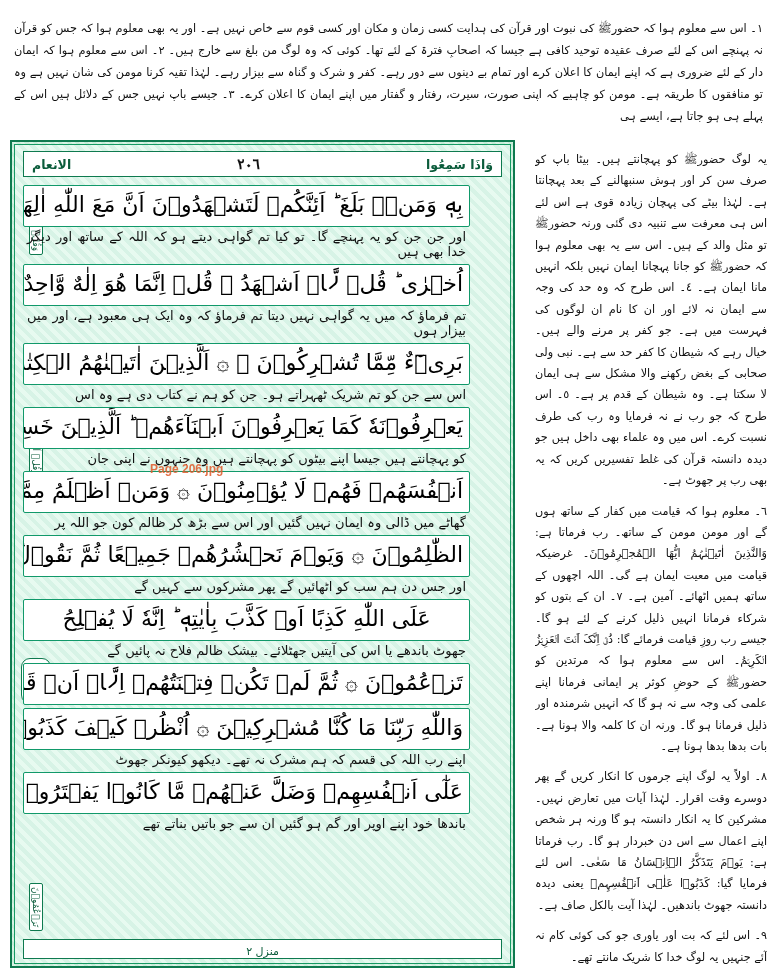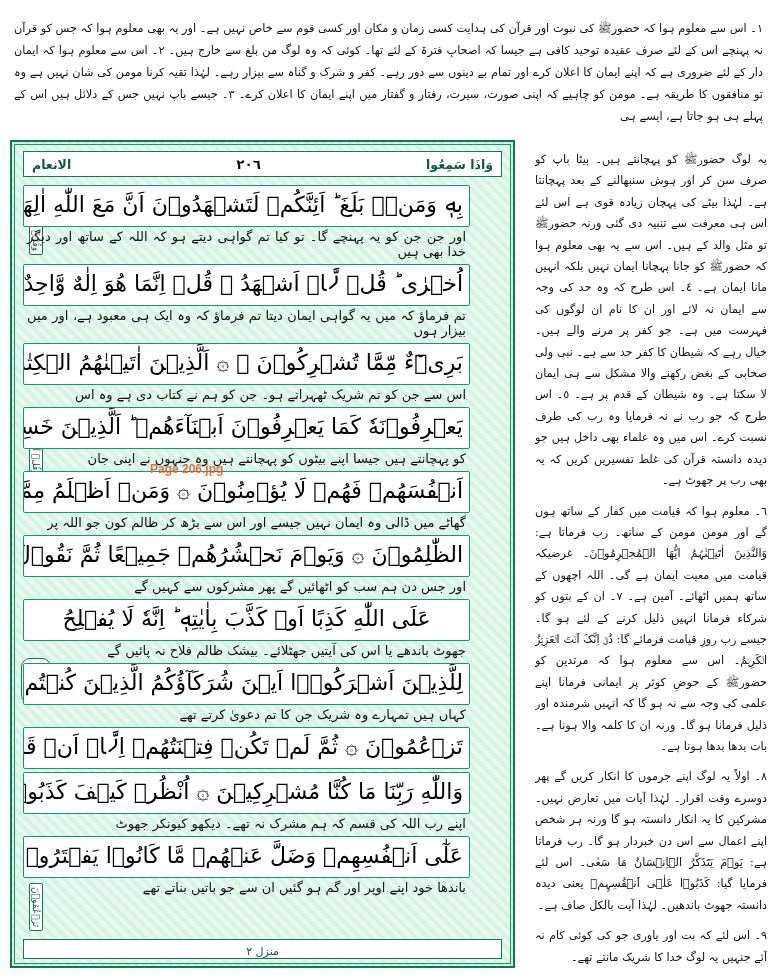--- a/index.html
+++ b/index.html
@@ -90,21 +90,21 @@
     display:flex;
     align-items:center;
     justify-content:space-between;
     padding:0 8px;
     box-sizing:border-box;
     font-size:12.5px;
     color:#0b5c3b;
     font-weight:bold;
   }
   .head-bar .center-no{
-    font-size:13.5px;color:#111;
+    font-size:13.5px;color:#111;font-family:Liberation Serif, serif;
   }
   
   .content-col{
     position:absolute;
     top:40px;left:8px;right:40px;bottom:30px;
     box-sizing:border-box;
   }
   .ayah-block{
     margin:0 0 3px 0;
   }
@@ -228,47 +228,43 @@
         </div>
 
         <div class="content-col">
 
           <div class="ayah-block">
             <div class="ayah-line">بِهٖ وَمَنۡۢ بَلَغَ ؕ اَئِنَّكُمۡ لَتَشۡهَدُوۡنَ اَنَّ مَعَ اللّٰهِ اٰلِهَةً</div>
             <div class="tafsir-line">اور جن جن کو یہ پہنچے گا۔ تو کیا تم گواہی دیتے ہو کہ اللہ کے ساتھ اور دیگر خدا بھی ہیں</div>
           </div>
           <div class="ayah-block">
             <div class="ayah-line">اُخۡرٰى ؕ قُلۡ لَّاۤ اَشۡهَدُ ۚ قُلۡ اِنَّمَا هُوَ اِلٰهٌ وَّاحِدٌ وَّاِنَّنِىۡ</div>
-            <div class="tafsir-line">تم فرماؤ کہ میں یہ گواہی ایمان دیتا تم فرماؤ کہ وہ ایک ہی معبود ہے، اور میں بیزار ہوں</div>
+            <div class="tafsir-line">تم فرماؤ کہ میں یہ گواہی نہیں دیتا تم فرماؤ کہ وہ ایک ہی معبود ہے، اور میں بیزار ہوں</div>
           </div>
           <div class="ayah-block">
             <div class="ayah-line">بَرِیۡٓءٌ مِّمَّا تُشۡرِكُوۡنَ ۘ‏ ۞ اَلَّذِیۡنَ اٰتَیۡنٰهُمُ الۡكِتٰبَ</div>
             <div class="tafsir-line">اس سے جن کو تم شریک ٹھہراتے ہو۔ جن کو ہم نے کتاب دی ہے وہ اس</div>
           </div>
           <div class="ayah-block">
             <div class="ayah-line">يَعۡرِفُوۡنَهٗ كَمَا يَعۡرِفُوۡنَ اَبۡنَآءَهُمۡ ؕ اَلَّذِيۡنَ خَسِرُوۡۤا</div>
             <div class="tafsir-line">کو پہچانتے ہیں جیسا اپنے بیٹوں کو پہچانتے ہیں وہ جنہوں نے اپنی جان</div>
           </div>
           <div class="ayah-block">
             <div class="ayah-line">اَنۡفُسَهُمۡ فَهُمۡ لَا يُؤۡمِنُوۡنَ ۞ وَمَنۡ اَظۡلَمُ مِمَّنِ افۡتَرٰى</div>
-            <div class="tafsir-line">گھاٹے میں ڈالی وہ ایمان نہیں جیسے اور اس سے بڑھ کر ظالم کون جو اللہ پر</div>
+            <div class="tafsir-line">گھاٹے میں ڈالی وہ ایمان نہیں گئیں اور اس سے بڑھ کر ظالم کون جو اللہ پر</div>
           </div>
           <div class="ayah-block">
             <div class="ayah-line">الظّٰلِمُوۡنَ ۞ وَيَوۡمَ نَحۡشُرُهُمۡ جَمِيۡعًا ثُمَّ نَقُوۡلُ</div>
             <div class="tafsir-line">اور جس دن ہم سب کو اٹھائیں گے پھر مشرکوں سے کہیں گے</div>
           </div>
           <div class="ayah-block">
             <div class="ayah-line">عَلَى اللّٰهِ كَذِبًا اَوۡ كَذَّبَ بِاٰيٰتِهٖ ؕ اِنَّهٗ لَا يُفۡلِحُ</div>
             <div class="tafsir-line">جھوٹ باندھے یا اس کی آیتیں جھٹلائے۔ بیشک ظالم فلاح نہ پائیں گے</div>
           </div>
           <div class="ayah-block">
-            <div class="ayah-line">لِلَّذِيۡنَ اَشۡرَكُوۡۤا اَيۡنَ شُرَكَآؤُكُمُ الَّذِيۡنَ كُنۡتُمۡ</div>
-            <div class="tafsir-line">کہاں ہیں تمہارے وہ شریک جن کا تم دعویٰ کرتے تھے</div>
-          </div>
-          <div class="ayah-block">
             <div class="ayah-line">تَزۡعُمُوۡنَ ۞ ثُمَّ لَمۡ تَكُنۡ فِتۡنَتُهُمۡ اِلَّاۤ اَنۡ قَالُوۡا</div>
           </div>
           <div class="ayah-block">
             <div class="ayah-line">وَاللّٰهِ رَبِّنَا مَا كُنَّا مُشۡرِكِيۡنَ ۞ اُنْظُرۡ كَيۡفَ كَذَبُوۡا</div>
             <div class="tafsir-line">اپنے رب اللہ کی قسم کہ ہم مشرک نہ تھے۔ دیکھو کیونکر جھوٹ</div>
           </div>
           <div class="ayah-block">
             <div class="ayah-line">عَلٰٓى اَنۡفُسِهِمۡ وَضَلَّ عَنۡهُمۡ مَّا كَانُوۡا يَفۡتَرُوۡنَ ۞</div>
             <div class="tafsir-line">باندھا خود اپنے اوپر اور گم ہو گئیں ان سے جو باتیں بناتے تھے</div>
           </div>

